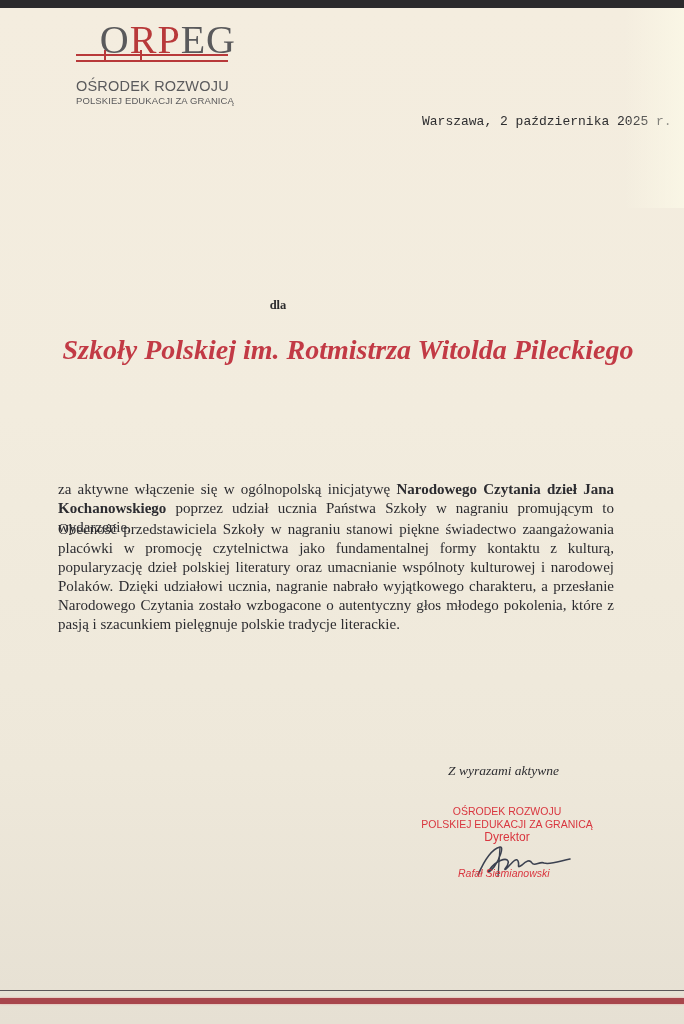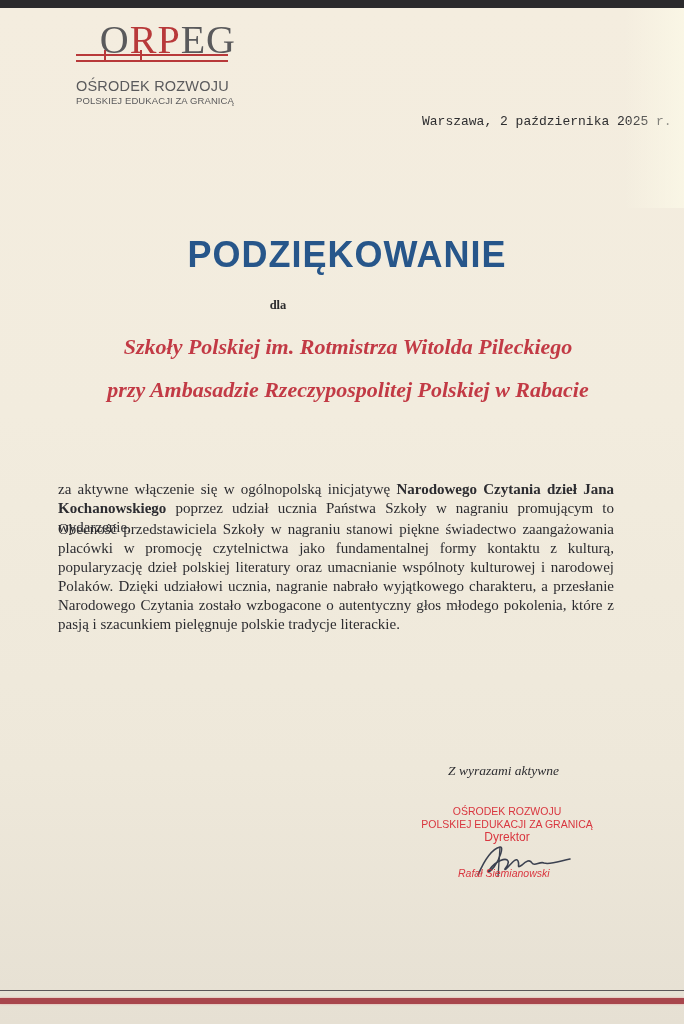--- a/index.html
+++ b/index.html
@@ -43,21 +43,21 @@
     color:#27568a; letter-spacing:1px; padding-left:10px; box-sizing:border-box;
   }
   .dla {
     position:absolute; left:0; width:544px; top:290px; text-align:center;
     font-family:"Liberation Serif", serif; font-weight:bold; font-size:12.5px; color:#2b2b2d;
     padding-left:12px; box-sizing:border-box;
   }
   .recipient {
     position:absolute; left:0; width:684px; text-align:center;
     font-family:"Liberation Serif", serif; font-weight:bold; font-style:italic;
-    font-size:22px; color:#c23a45; padding-left:12px; box-sizing:border-box;
+    font-size:28px; color:#c23a45; padding-left:12px; box-sizing:border-box;
   }
   .r1 { top:326px; }
   .r2 { top:369px; }
   .para {
     position:absolute; left:58px; width:556px;
     font-family:"Liberation Serif", serif; font-size:15px; line-height:19px; color:#2c2c30;
     text-align:justify;
   }
   .p1 { top:444px;margin-top:28px; }
   .p2 { top:512px; }
@@ -91,25 +91,23 @@
       <div class="logo-stem2"></div>
       <div class="logo-line1"></div>
       <div class="logo-line2"></div>
     </div>
     <div class="logo-t1">OŚRODEK ROZWOJU</div>
     <div class="logo-t2">POLSKIEJ EDUKACJI ZA GRANICĄ</div>
   </div>
 
   <div class="date">Warszawa, 2 października 2025 r.</div>
 
-  <div class="title">PODZIĘKOWANIE</div>
   <div class="dla">dla</div>
 
   <div class="recipient r1">Szkoły Polskiej im. Rotmistrza Witolda Pileckiego</div>
-  <div class="recipient r2">przy Ambasadzie Rzeczypospolitej Polskiej w Rabacie</div>
 
   <div class="para p1"><span>za aktywne włączenie się w ogólnopolską inicjatywę </span><b>Narodowego Czytania dzieł Jana Kochanowskiego</b><span> poprzez udział ucznia Państwa Szkoły w nagraniu promującym to wydarzenie.</span></div>
 
   <div class="para p2">Obecność przedstawiciela Szkoły w nagraniu stanowi piękne świadectwo zaangażowania placówki w promocję czytelnictwa jako fundamentalnej formy kontaktu z kulturą, popularyzację dzieł polskiej literatury oraz umacnianie wspólnoty kulturowej i narodowej Polaków. Dzięki udziałowi ucznia, nagranie nabrało wyjątkowego charakteru, a przesłanie Narodowego Czytania zostało wzbogacone o autentyczny głos młodego pokolenia, które z pasją i szacunkiem pielęgnuje polskie tradycje literackie.</div>
 
   <div class="closing">Z wyrazami aktywne</div>
 
   <div class="sig-block">
     <div>OŚRODEK ROZWOJU</div>
     <div>POLSKIEJ EDUKACJI ZA GRANICĄ</div>

